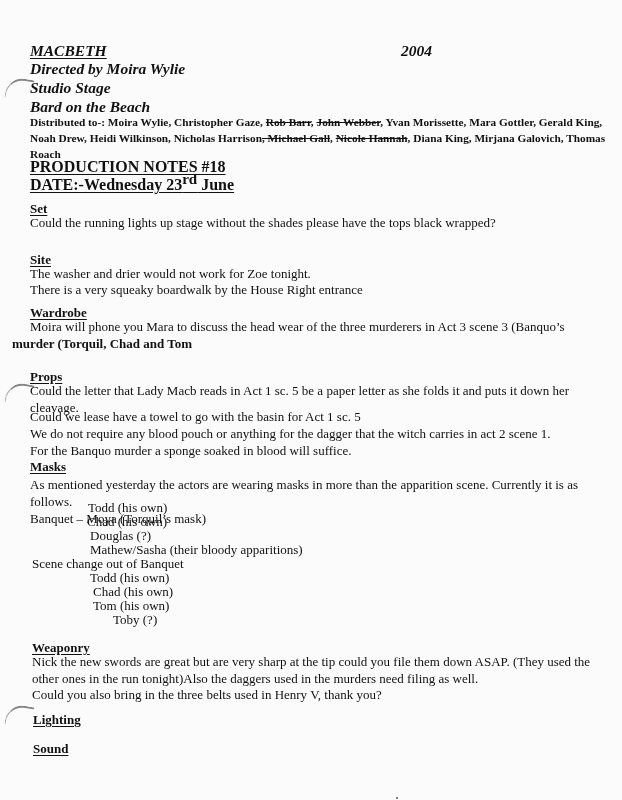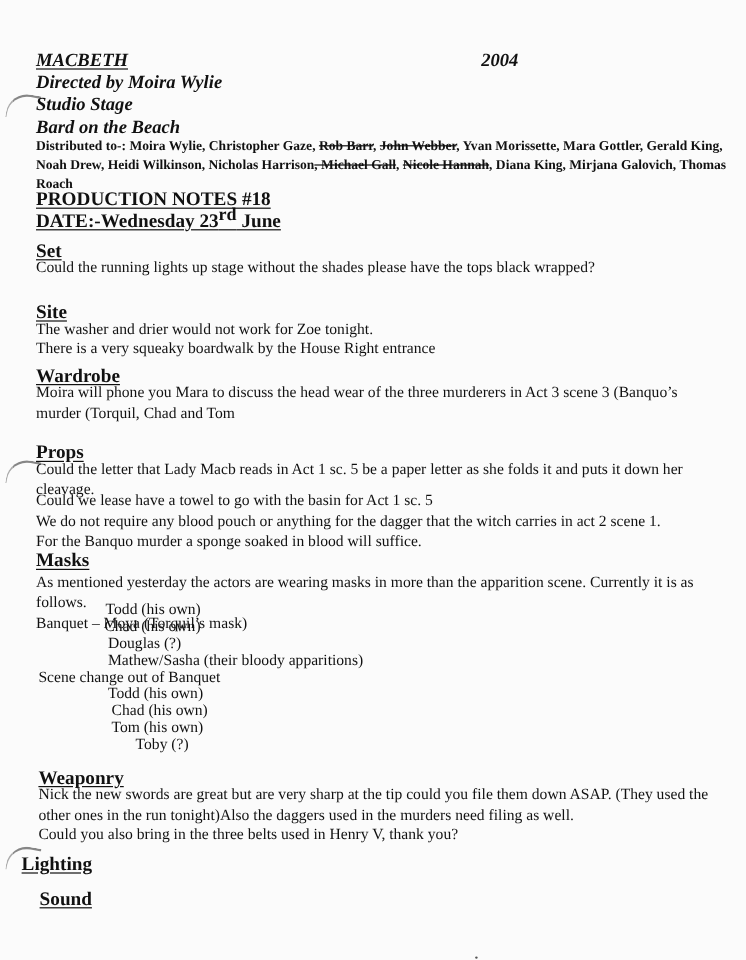--- a/index.html
+++ b/index.html
@@ -10,21 +10,21 @@
     color: #111;
     position: relative;
   }
   .page { position: absolute; left: 0; top: 0; width: 622px; height: 647px; }
   .abs { position: absolute; white-space: nowrap; }
   .title-i { font-style: italic; font-weight: bold; font-size: 15.5px; line-height: 19px; }
   .u { text-decoration: underline; text-underline-offset: 2px; }
   .dist { font-weight: bold; font-size: 11.3px; line-height: 16px; white-space: normal; width: 540px; }
   .strike { text-decoration: line-through; }
   .prod { font-weight: bold; font-size: 16px; line-height: 19px; text-decoration: underline; text-underline-offset: 2px; }
-  .sec { font-weight: bold; font-size: 16px; text-decoration: underline; text-underline-offset: 2px; }
+  .sec { font-weight: bold; font-size: 13px; text-decoration: underline; text-underline-offset: 2px; }
   .body { font-size: 13px; line-height: 17px; }
   sup { font-size: 15px; line-height: 0; vertical-align: 6px; }
   .punch {
     position: absolute; width: 26px; height: 20px;
     border-top: 2px solid #555; border-left: 1.5px solid #888;
     border-radius: 18px 0 0 0; left: 6px;
     transform: rotate(10deg);
     opacity: 0.7;
   }
   .dot { position: absolute; width: 2px; height: 2px; background: #555; border-radius: 50%; }
@@ -60,21 +60,21 @@
 
   <div class="abs sec" style="left:30px; top:201px;">Set</div>
   <div class="abs body" style="left:30px; top:214px;">Could the running lights up stage without the shades please have the tops black wrapped?</div>
 
   <div class="abs sec" style="left:30px; top:252px;">Site</div>
   <div class="abs body" style="left:30px; top:265px;">The washer and drier would not work for Zoe tonight.</div>
   <div class="abs body" style="left:30px; top:281px;">There is a very squeaky boardwalk by the House Right entrance</div>
 
   <div class="abs sec" style="left:30px; top:305px;">Wardrobe</div>
   <div class="abs body" style="left:30px; top:318px;">Moira will phone you Mara to discuss the head wear of the three murderers in Act 3 scene 3 (Banquo’s</div>
-  <div class="abs body" style="left:30px; top:335px;">murder (Torquil, Chad and Tom</div>
+  <div class="abs body" style="left:12px; top:335px;font-weight:bold;">murder (Torquil, Chad and Tom</div>
 
   <div class="abs sec" style="left:30px; top:369px;">Props</div>
   <div class="abs body" style="left:30px; top:382px;">Could the letter that Lady Macb reads in Act 1 sc. 5 be a paper letter as she folds it and puts it down her</div>
   <div class="abs body" style="left:30px; top:399px;">cleavage.</div>
 
   <div class="abs body" style="left:30px; top:408px;">Could we lease have a towel to go with the basin for Act 1 sc. 5</div>
   <div class="abs body" style="left:30px; top:425px;">We do not require any blood pouch  or anything for the dagger that the witch carries in act 2 scene 1.</div>
   <div class="abs body" style="left:30px; top:442px;">For the Banquo murder a sponge soaked in blood will suffice.</div>
 
   <div class="abs sec" style="left:30px; top:459px;">Masks</div>
@@ -90,15 +90,15 @@
   <div class="abs body" style="left:90px; top:569px;">Todd (his own)</div>
   <div class="abs body" style="left:93px; top:583px;">Chad (his own)</div>
   <div class="abs body" style="left:93px; top:597px;">Tom (his own)</div>
   <div class="abs body" style="left:93px; top:611px;margin-left:20px;">Toby (?)</div>
 
   <div class="abs sec" style="left:32px; top:640px;">Weaponry</div>
   <div class="abs body" style="left:32px; top:670px;">other ones in the run tonight)Also the daggers used in the murders need filing as well.</div>
   <div class="abs body" style="left:32px; top:653px;">Nick the new swords are great but are very sharp at the tip could you file them down ASAP. (They used the</div>
   <div class="abs body" style="left:32px; top:686px;">Could you also bring in the three belts used in Henry V, thank you?</div>
 
-  <div class="abs sec" style="left:18px; top:712px;">Lighting</div>
+  <div class="abs sec" style="left:33px; top:712px;">Lighting</div>
   <div class="abs sec" style="left:33px; top:741px;">Sound</div>
 </div>
 
 </body></html>

